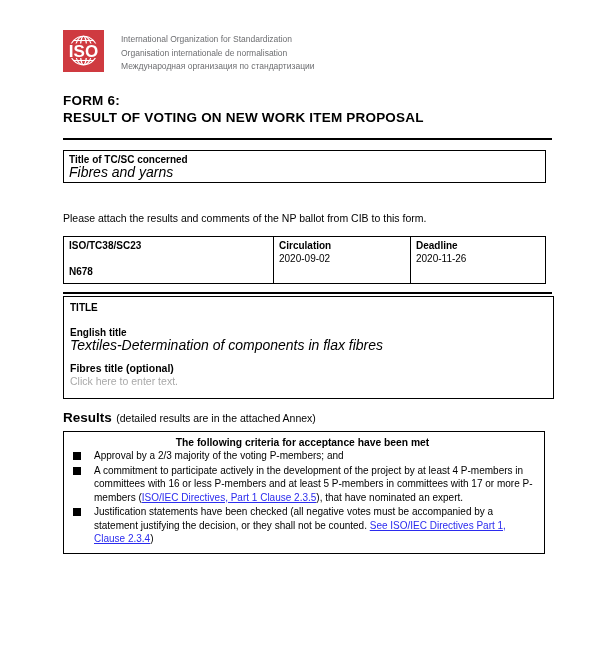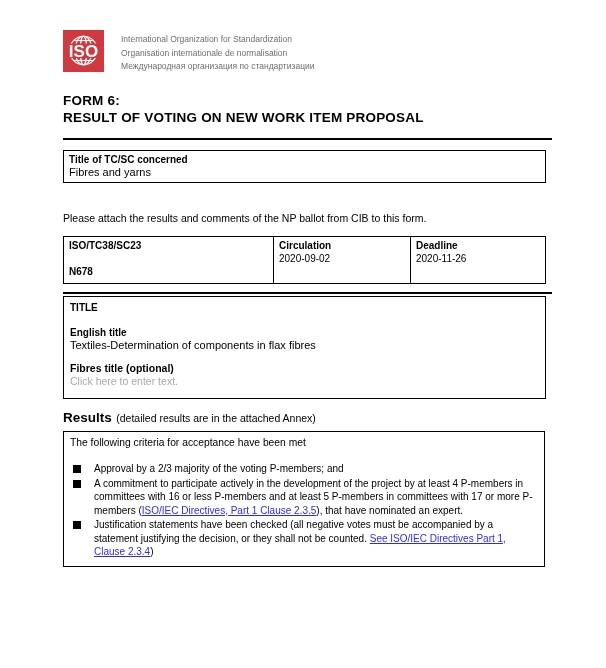--- a/index.html
+++ b/index.html
@@ -33,46 +33,46 @@
   table.info { margin-top:10px; }
   table.ballot { margin-top:12px; }
   td {
     border:1.5px solid #000;
     vertical-align:top;
     padding:2px 5px;
     font-size:10px; line-height:13px;
   }
   .bold { font-weight:bold; }
   .line-gap { height:13px; }
-  .small-val { font-size:11px; }
+  .small-val { font-size:14px;font-style:italic; }
   .attach-note { margin:29px 0 0 63px; font-size:10.5px; font-weight:normal; width:482px; }
   
   .title-box {
     margin:2px 0 0 63px; width:482px; height:94px;
     border:1.5px solid #000;
-    padding:4px 6px 3px 6px;
+    padding:4px 14px 3px 6px;
     box-sizing:content-box; width:469px;
     font-size:10px; line-height:13px;
   }
   .gap12 { height:12px; }
   .gap10 { height:10px; }
   .placeholder { color:var(--placeholder-gray,#A9A9A9); font-size:10.5px; }
   .fr-label { font-size:10.5px; }
   
   .results-heading { margin:9px 4px 0 63px; }
   .results-heading .big { font-size:13.5px; font-weight:bold; }
   .results-heading .note { font-size:10.5px; }
   .results-box {
     margin:5px 0 0 63px;
     width:465px;
     border:1.5px solid #000;
     padding:4px 9px 6px 6px;
     font-size:10px; line-height:13.5px;
   }
-  .criteria-title { font-weight:normal; margin-bottom:13px; font-size:10.3px; }
+  .criteria-title { font-weight:bold; font-size:10.3px;text-align:center; }
   .criterion { display:flex; margin-bottom:1px; }
   .bullet { flex:0 0 8px; width:8px; height:8px; background:#000; margin:3px 13px 0 3px; }
   .criterion-text { flex:1; }
   .criterion-text a { color:var(--link-blue,#2B2BEE); text-decoration:underline; }
 </style>
 </head>
 <body>
 
 <div class="page">
 

